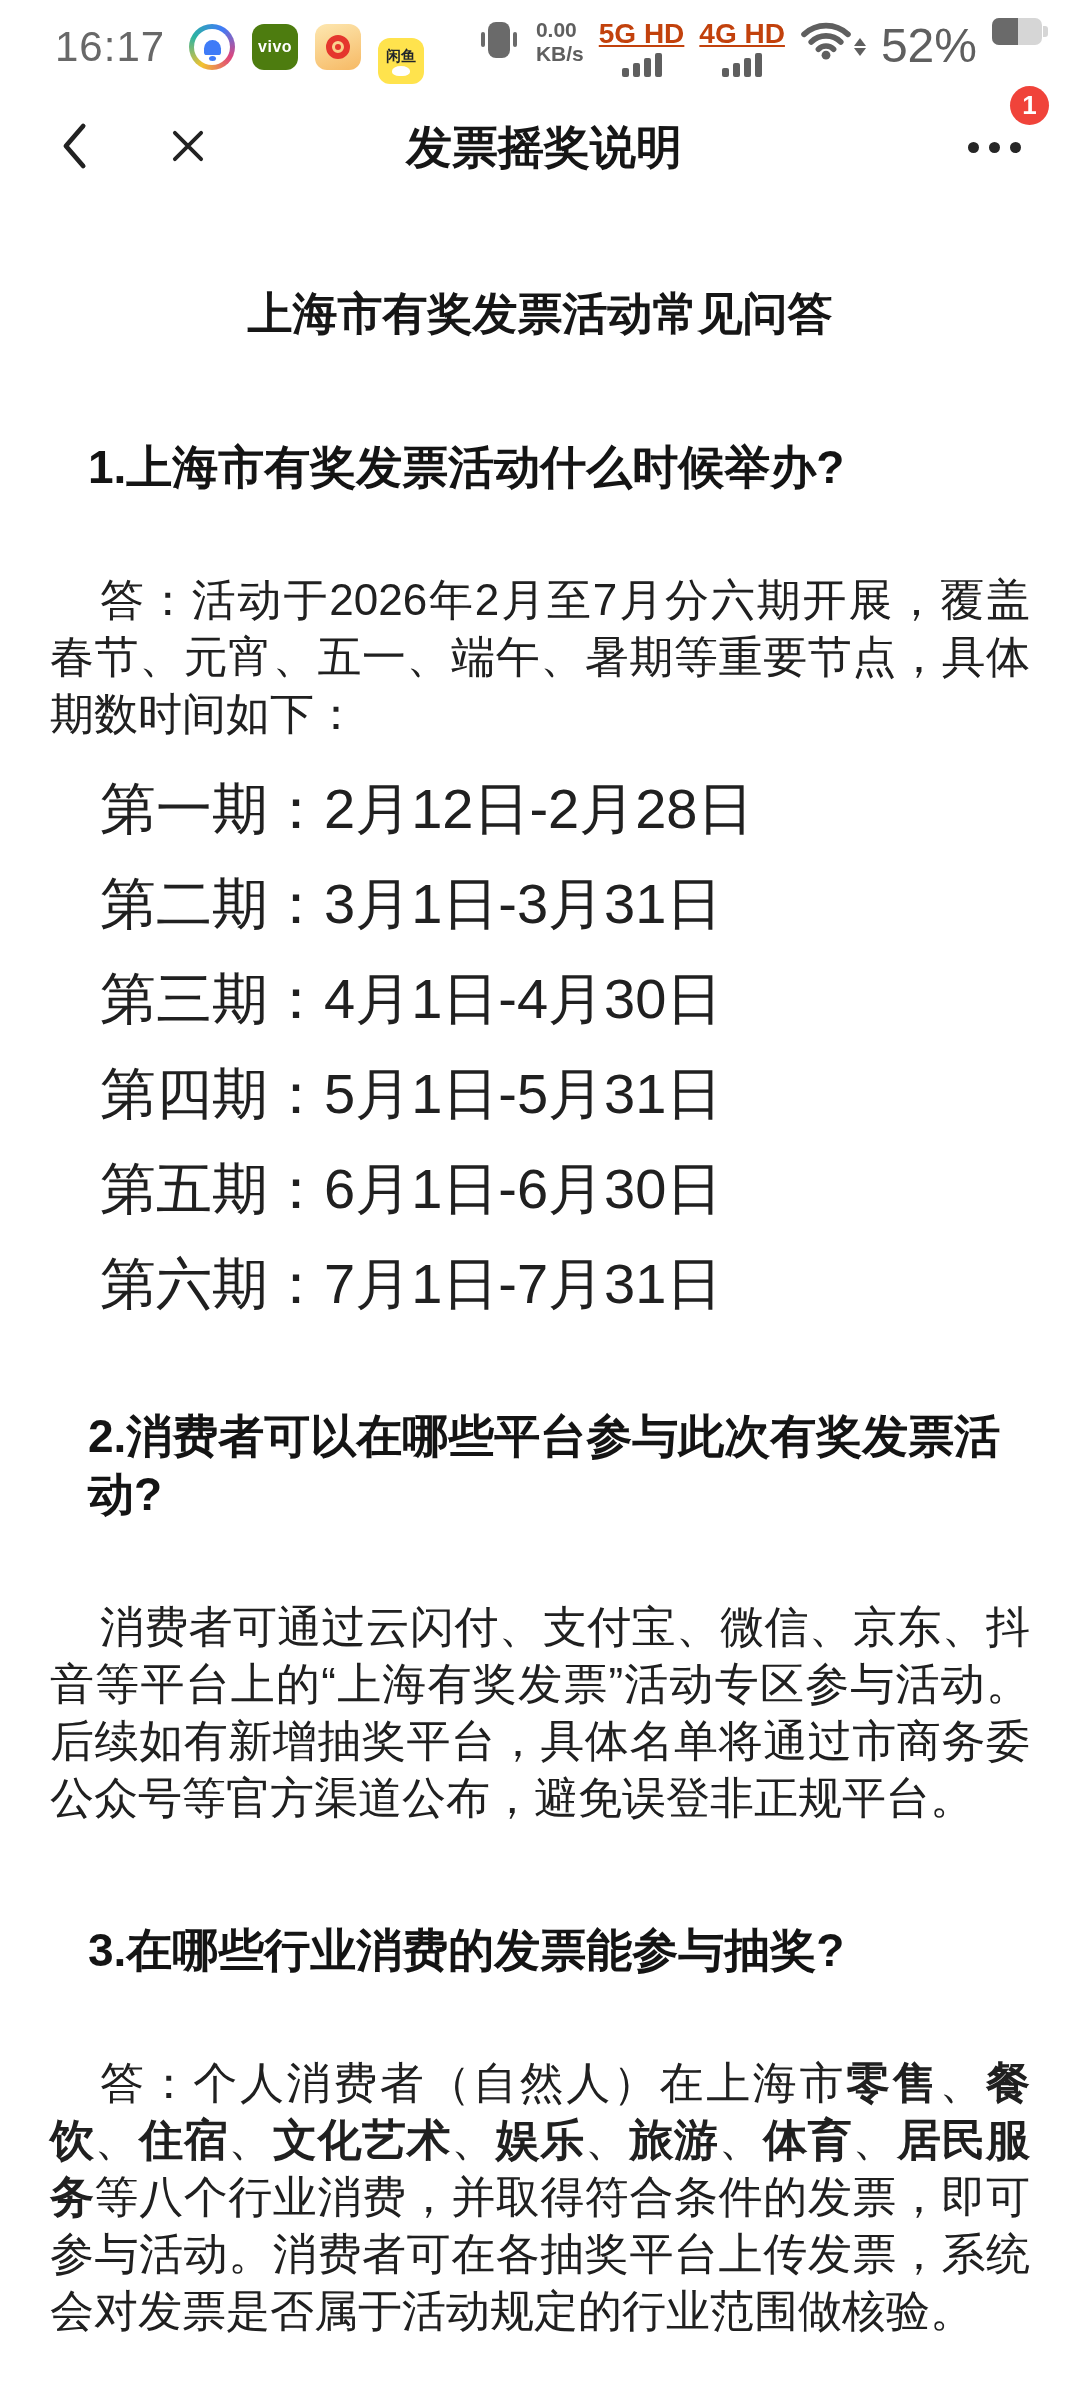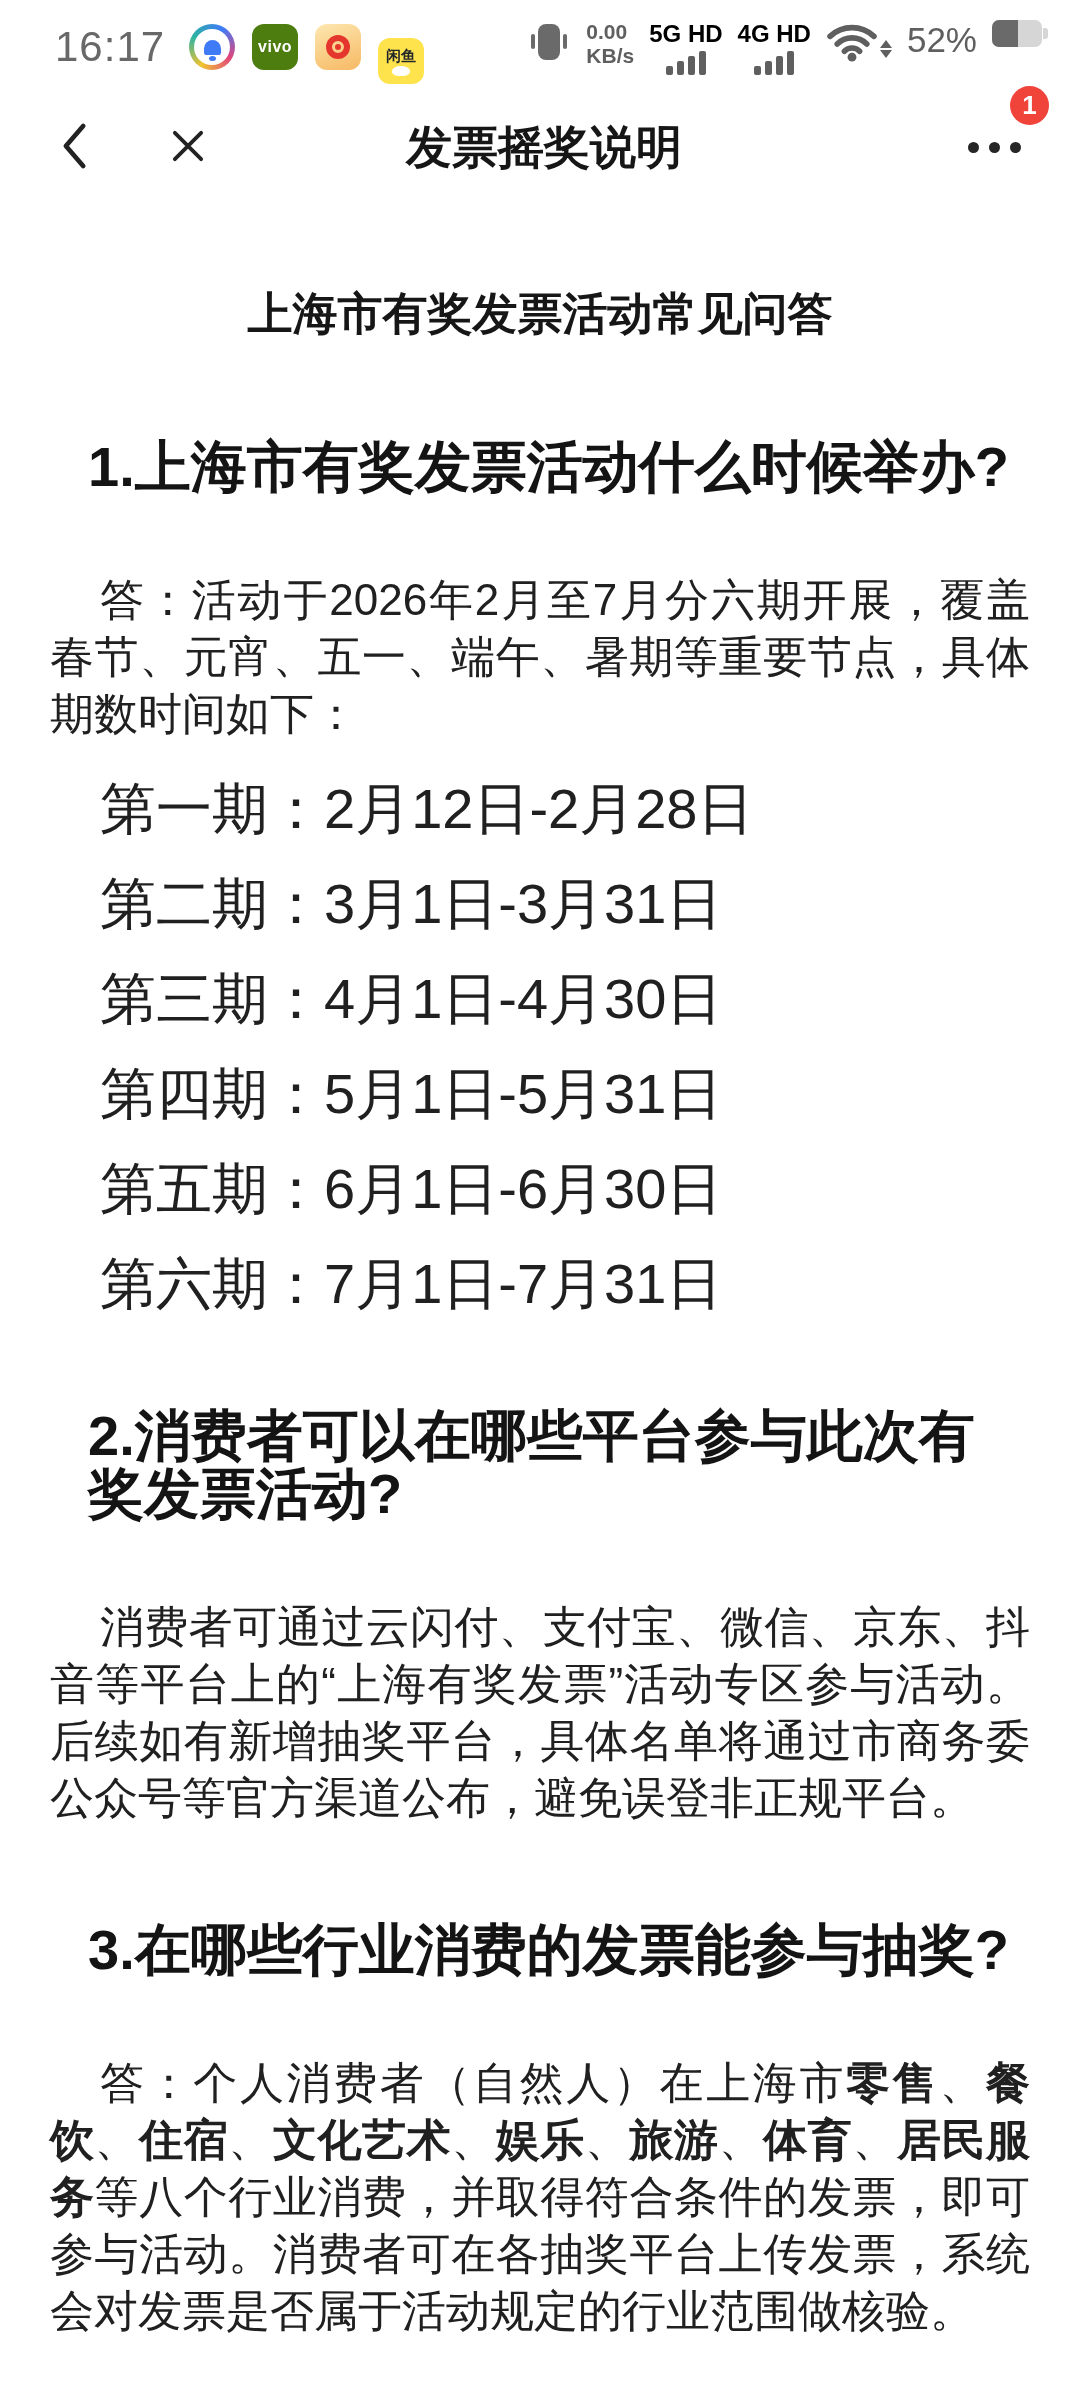--- a/index.html
+++ b/index.html
@@ -31,29 +31,29 @@
   .ic-xianyu { background:#ffe34d; flex-direction:column;margin-top:28px; }
   .ic-xianyu span { font-size:15px; font-weight:700; color:#20242b; line-height:17px; }
   .xy-face { width:18px; height:10px; background:#fff; border-radius:50% 50% 40% 40%; margin-top:2px; }
 
   .sb-right { margin-left:auto; display:flex; align-items:flex-start; gap:15px; }
   .speed-ic { position:relative; width:44px; height:44px; display:flex; align-items:center; justify-content:center; }
   .speed-ic .core { width:22px; height:36px; background:#6a6a6a; border-radius:8px; }
   .speed-ic .tick { width:4px; height:15px; background:#6a6a6a; border-radius:2px; margin:0 3px; }
   .speed-txt { font-size:21px; line-height:24px; font-weight:600; color:#5f5f5f; text-align:left; }
   .sim { display:flex; flex-direction:column; align-items:center; gap:3px; }
-  .sim-label { font-size:24px; font-weight:700; color:#000000; letter-spacing:0px; }
+  .sim-label { font-size:28px; font-weight:700; color:#c2410c; letter-spacing:0px;text-decoration:underline; }
   .bars { display:flex; align-items:flex-end; gap:4px; height:24px; }
   .bars i { display:block; width:7px; background:#5f5f5f; border-radius:2px; }
   .b1{height:9px;} .b2{height:14px;} .b3{height:19px;} .b4{height:24px;}
   .wifi-wrap { display:flex; align-items:flex-end; gap:2px; }
   .wifi-arrows { display:flex; flex-direction:column; gap:2px; margin-bottom:4px; }
   .tri-up { width:0; height:0; border-left:6px solid transparent; border-right:6px solid transparent; border-bottom:8px solid #5f5f5f; }
   .tri-down { width:0; height:0; border-left:6px solid transparent; border-right:6px solid transparent; border-top:8px solid #5f5f5f; }
-  .sb-batt-pct { font-size:35px; color:#5f5f5f; }
+  .sb-batt-pct { font-size:48px; color:#5f5f5f; }
   .battery { position:relative; width:50px; height:27px; border-radius:7px; background:#d6d6d6; overflow:visible; }
   .battery .fill { position:absolute; left:0; top:0; bottom:0; width:52%; background:#6a6a6a; border-radius:7px 0 0 7px; }
   .battery .nub { position:absolute; right:-6px; top:8px; width:5px; height:11px; background:#d6d6d6; border-radius:0 3px 3px 0; }
 
   
   .nav-bar { position:relative; height:135px; display:flex; align-items:center; padding:0 55px; }
   .nav-btn { display:flex; align-items:center; justify-content:center; background:none; border:none; padding:0; cursor:pointer; }
   .nav-close { margin-left:72px; }
   .nav-title {
     position:absolute; left:8px; right:0; text-align:center;
@@ -63,21 +63,21 @@
   .nav-more i { width:11px; height:11px; border-radius:50%; background:#262626; }
   .badge {
     position:absolute; top:-46px; right:-24px; width:39px; height:39px;
     background:#f0433a; border-radius:50%; color:#fff; font-size:26px; font-weight:600;
     display:flex; align-items:center; justify-content:center;
   }
 
   
   .content { padding:0 50px; }
   .doc-title { margin-top:70px; text-align:center; font-size:45px; font-weight:700; line-height:58px; color:#161616; }
-  .q { margin-top:95px; font-size:56px; font-weight:700; line-height:58px; padding-left:38px; color:#141414; }
+  .q { margin-top:95px; font-size:46px; font-weight:700; line-height:58px; padding-left:38px; color:#141414; }
   .para { margin-top:75px; font-size:44px; line-height:57px; text-align:justify; text-indent:50px; color:#202020; }
   .period { margin-top:38px; font-size:56px; line-height:57px; padding-left:50px; color:#202020; }
   .seg-bold { font-weight:700; }
 </style>
 </head>
 <body>
 
 <div class="screen">
 
   <div class="status-bar">

